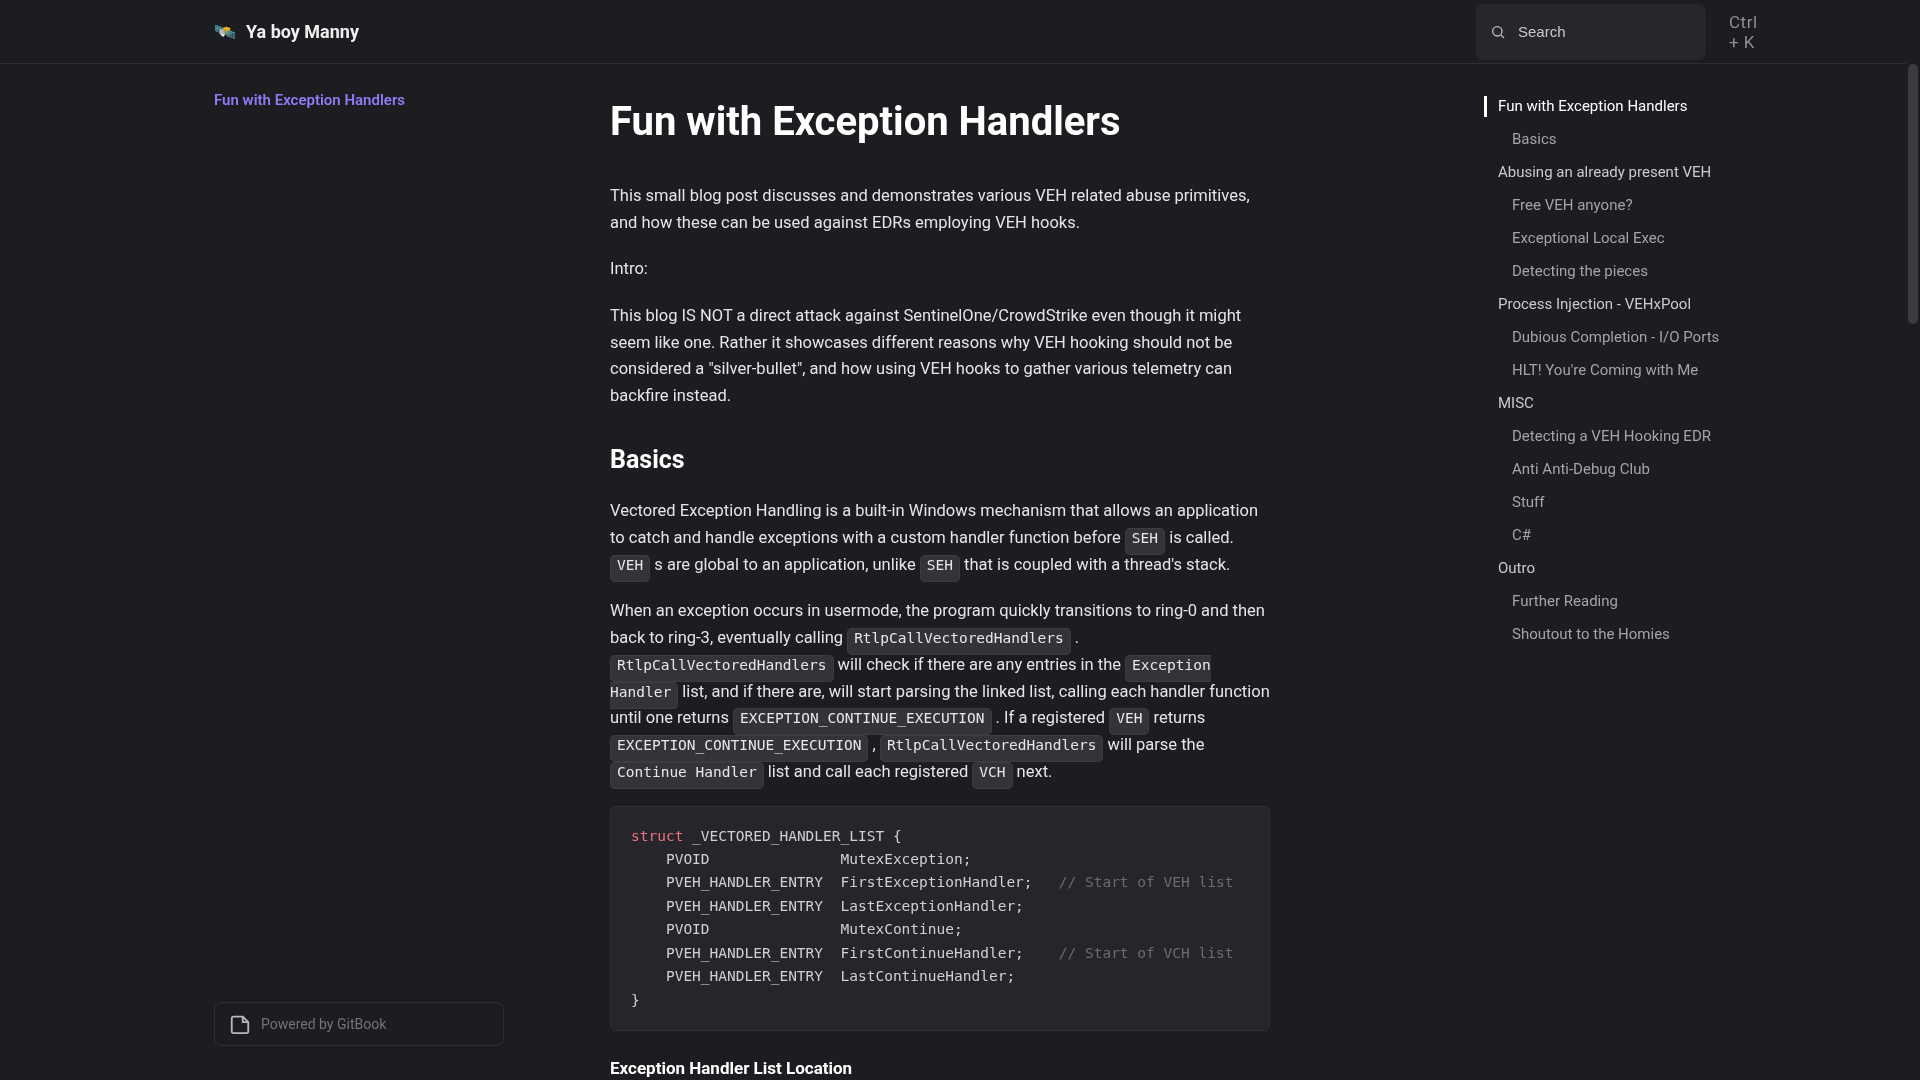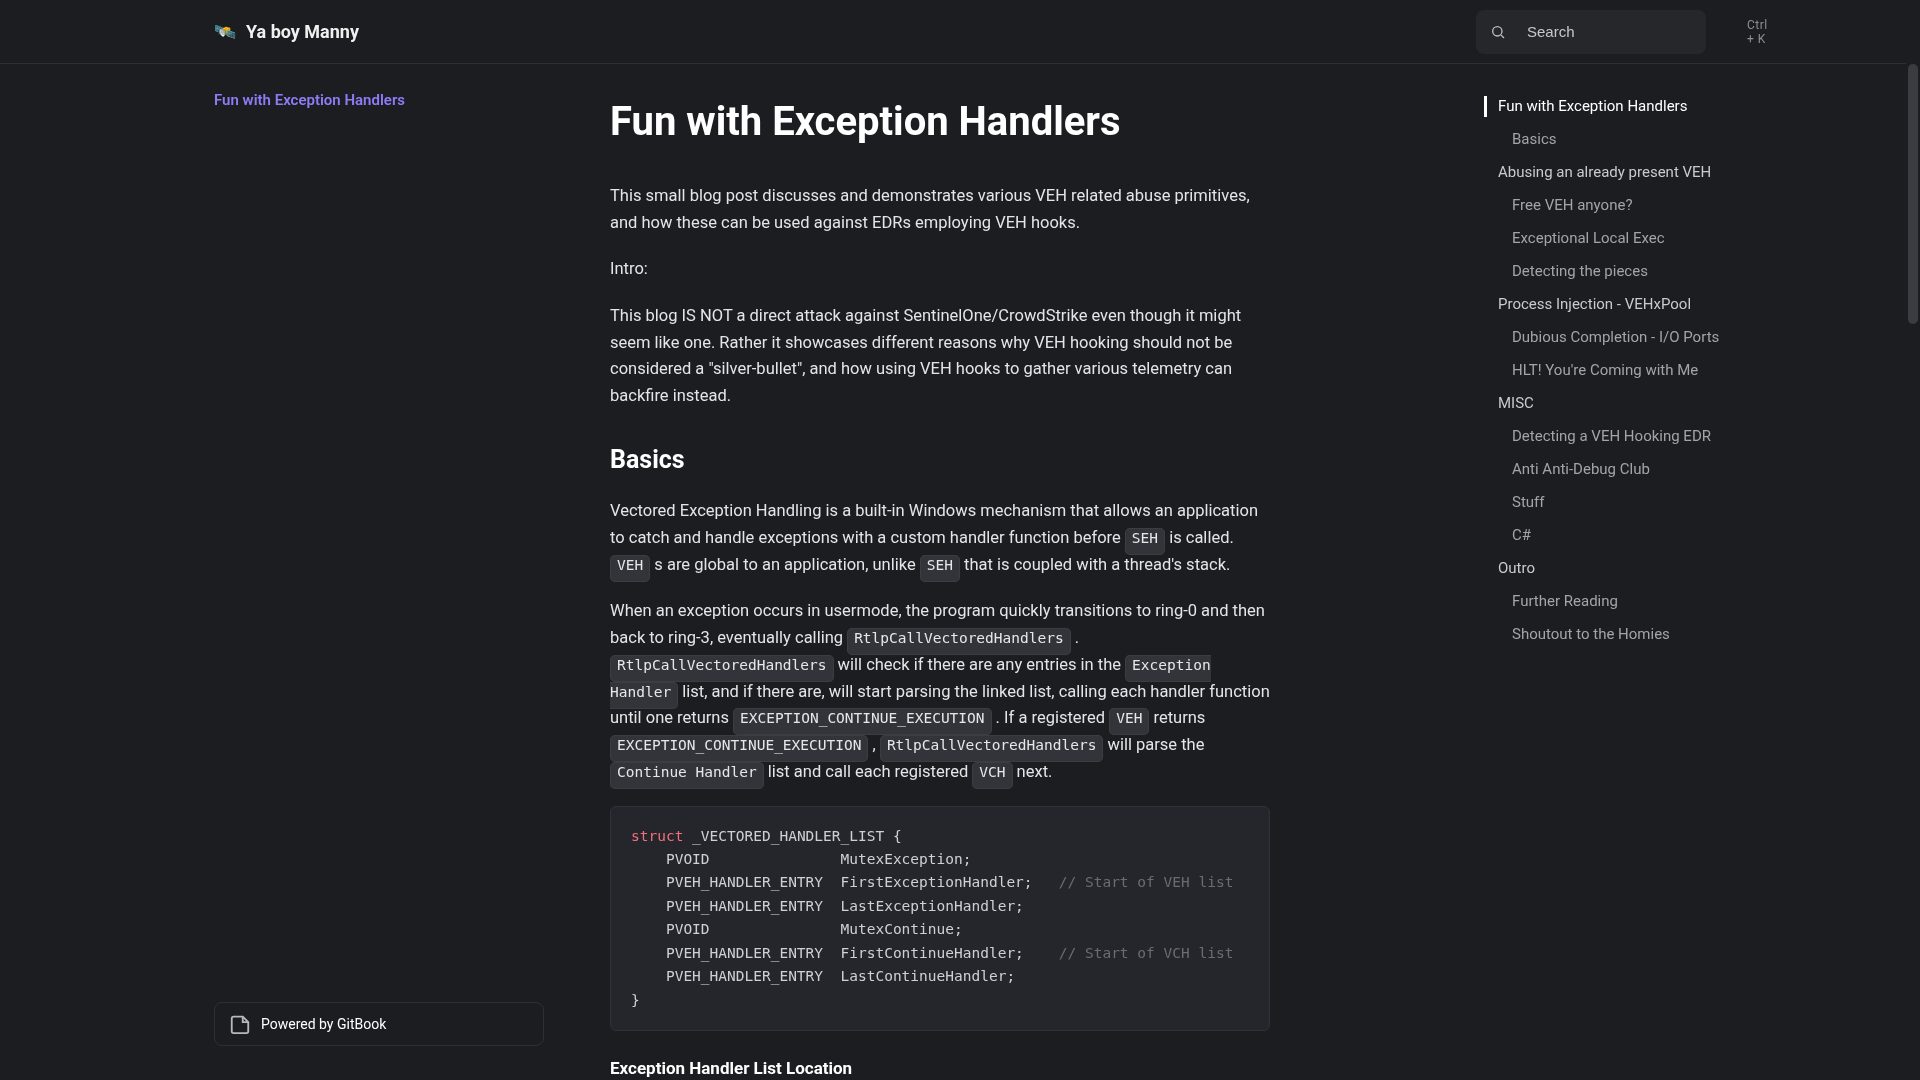--- a/index.html
+++ b/index.html
@@ -17,35 +17,35 @@
     height:64px;
     padding:0 214px 0 214px;
     border-bottom:1px solid #2e2f33;
   }
   .brand { display:flex; align-items:center; gap:10px; font-weight:700; font-size:18px; }
   .brand .logo {
     width:22px; height:22px;
     display:inline-block; font-size:18px; line-height:22px;
   }
   .search-wrap {
-    display:flex; align-items:center; gap:21px;
+    display:flex; align-items:center; gap:12px;
     width:230px;
     padding:8px 14px;
     background:#26272b;
     border-radius:8px;
     color:#bebfc3;
     font-size:15px;
   }
   .search-wrap svg { flex:0 0 16px; }
   .search-wrap input {
     flex:1; background:transparent; border:none; outline:none;
     color:#f0f0f0; font-size:15px;
   }
   .search-wrap input::placeholder { color:#c7c8cc; }
-  .kbd { color:#8d8e92; font-size:12px; letter-spacing:0.5px; }
+  .kbd { color:#8d8e92; font-size:17px; letter-spacing:0.5px; }
 
   .layout {
     display:flex;
     height:calc(1080px - 64px);
   }
 
   
   .leftcol {
     width:500px;
     padding-top:26px;
@@ -57,24 +57,24 @@
     color:#8e7bf6;
     font-weight:600;
     font-size:15px;
     text-decoration:none;
   }
   .leftcol .spacer { flex:1; }
   .gitbook-card {
     margin-bottom:34px;
     display:flex; align-items:center; gap:10px;
     padding:10px 14px;
-    width:330px;
+    width:290px;
     border:1px solid #2e2f33;
     border-radius:8px;
-    color:#ffffff; font-size:14px;
+    color:#737373; font-size:14px;
   }
   .gitbook-card svg { flex:0 0 22px; }
 
   
   .main {
     flex:0 0 880px;
     padding:26px 110px 40px 110px;
     overflow:hidden;
     line-height:1.62;
     font-size:16.5px;

